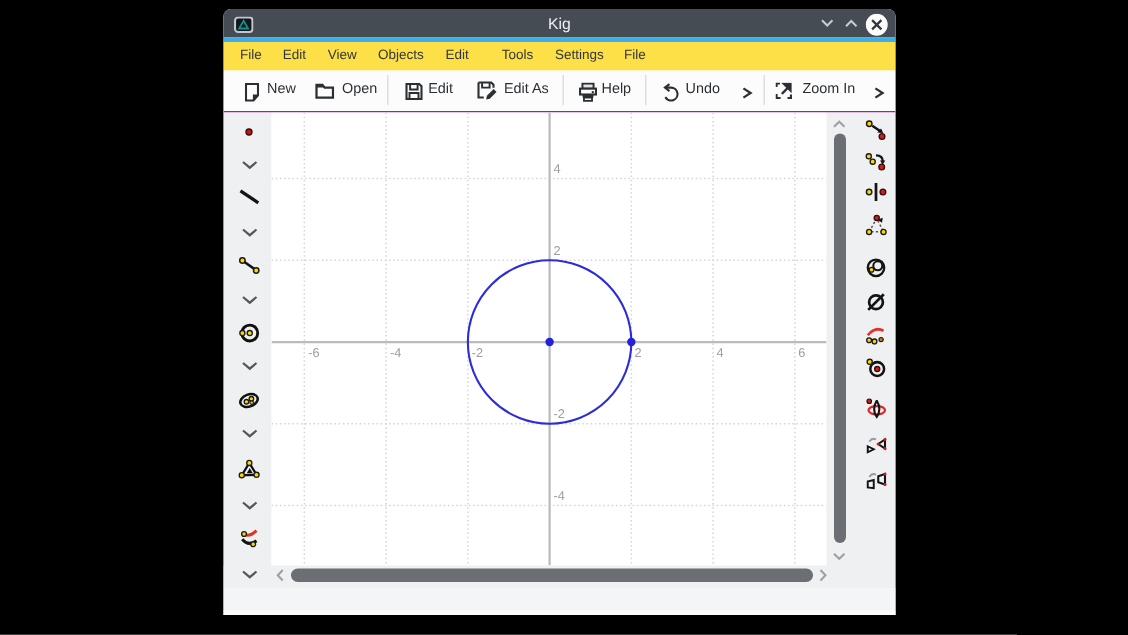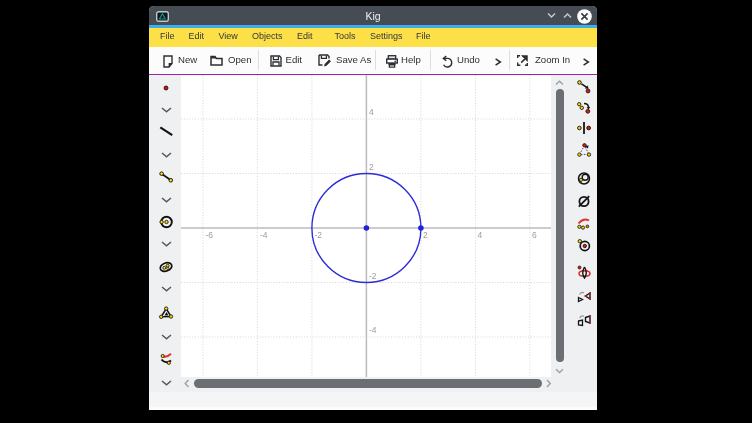--- a/index.html
+++ b/index.html
@@ -78,21 +78,21 @@
       <path d="M3.4 1.4 v3.2 h5 V1.4" fill="none" stroke="#2b2f33" stroke-width="1.3"></path>
       <path d="M3 10.6 V7 h6 v3.6" fill="none" stroke="#2b2f33" stroke-width="1.3"></path>
     </svg>
     <span class="tbtxt" style="left:136.5px">Edit</span>
 
     <svg class="abs" style="left:168.5px;top:7.4px" width="14" height="13" viewBox="0 0 14 13">
       <path d="M1 1 h8.5 L11 2.5 V4.5 M4.5 11 H1 V1" fill="none" stroke="#2b2f33" stroke-width="1.4"></path>
       <path d="M3.4 1.4 v3 h5 V1.4" fill="none" stroke="#2b2f33" stroke-width="1.3"></path>
       <path d="M6.6 9.9 L11.1 5.4 L13 7.3 L8.5 11.8 L6.1 12.4 Z" fill="#2b2f33"></path>
     </svg>
-    <span class="tbtxt" style="left:187px">Save As</span>
+    <span class="tbtxt" style="left:187px">Edit As</span>
     <div class="tsep" style="left:226px"></div>
 
     <svg class="abs" style="left:236.5px;top:7.7px" width="12" height="13" viewBox="0 0 12 13">
       <rect x="2.3" y="0.7" width="7.4" height="3.4" fill="#e2e3e4" stroke="#2b2f33" stroke-width="1.3"></rect>
       <rect x="0.7" y="4.1" width="10.6" height="3.9" fill="#fff" stroke="#2b2f33" stroke-width="1.4"></rect>
       <rect x="2.4" y="8" width="7.2" height="2" fill="#2b2f33"></rect>
       <path d="M3.3 10 h5.4 v2.2 h-5.4 Z" fill="none" stroke="#2b2f33" stroke-width="1.2"></path>
       <circle cx="9.2" cy="6.4" r="0.8" fill="#2b2f33"></circle>
     </svg>
     <span class="tbtxt" style="left:252px">Help</span>

